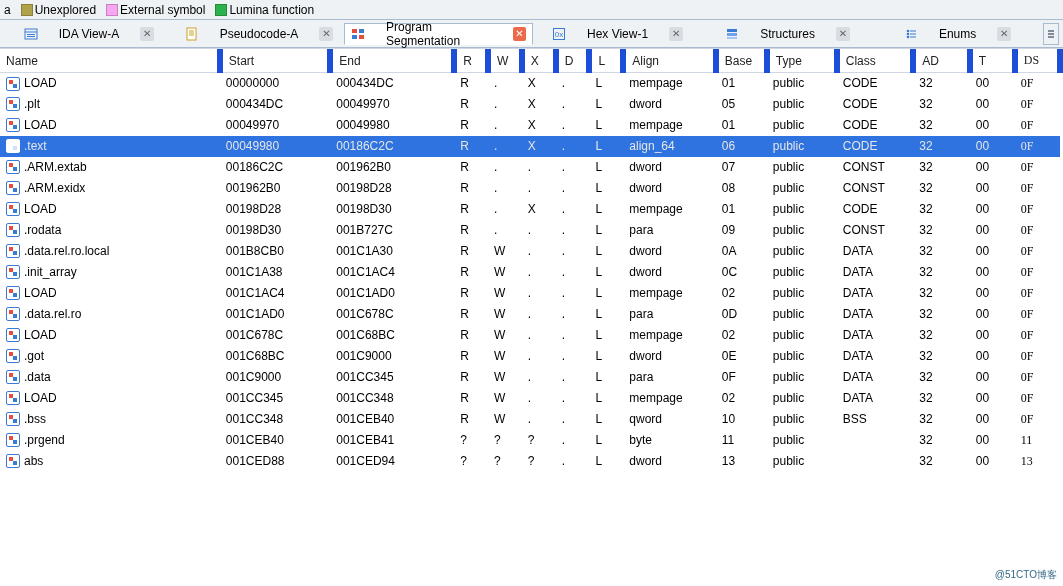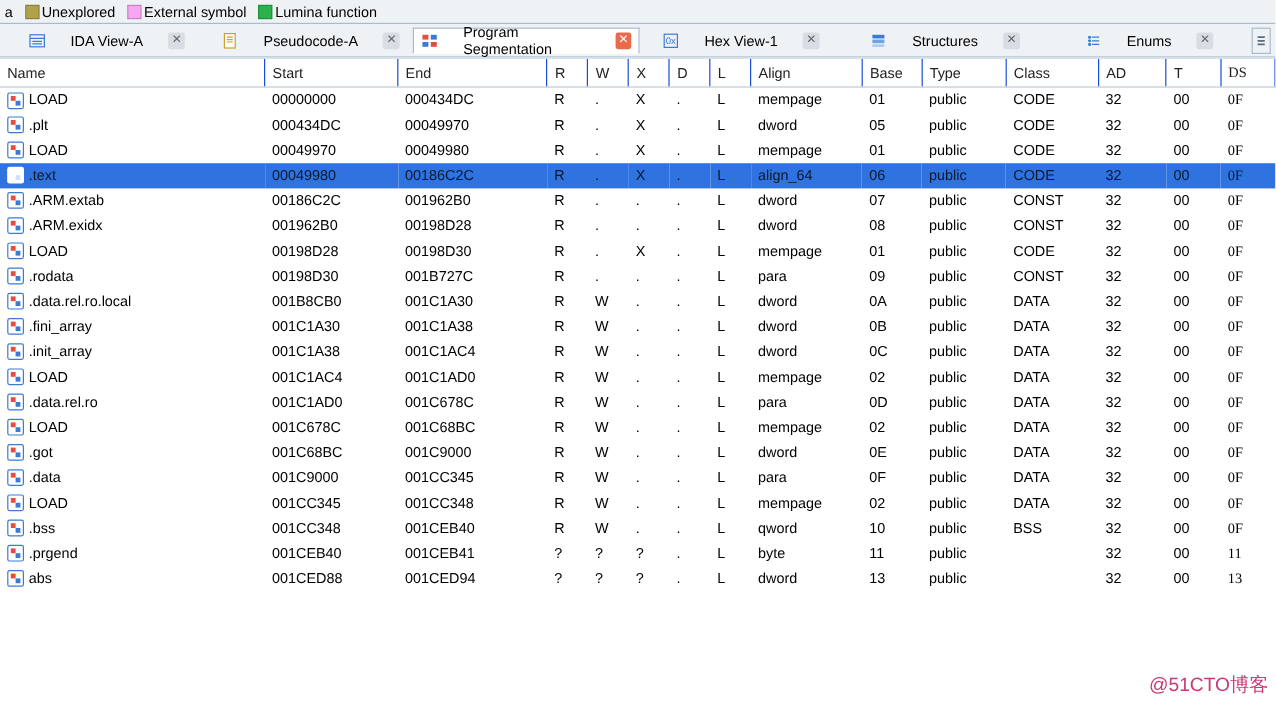--- a/index.html
+++ b/index.html
@@ -79,33 +79,33 @@
   .seg-table {
     width: 100%;
     border-collapse: collapse;
   }
   .seg-table th {
     text-align: left;
     font-weight: normal;
     padding: 4px 6px;
     background: #fff;
     border-bottom: 1px solid #d0d7e0;
-    border-right: 1px solid #1d4ed8;
+    border-right: 6px solid #1d4ed8;
     color:#222;
     white-space: nowrap;
   }
   .seg-table td {
     padding: 2px 6px;
     white-space: nowrap;
     height: 21px;
     vertical-align: middle;
   }
   .seg-table tr.selected td {
     background: #2e73e0;
-    color: #0f172a;
+    color: #e5e5e5;
   }
   .row-icon {
     width: 14px; height: 14px;
     display:inline-block;
     border:1px solid #3a7bd5;
     border-radius:2px;
     position:relative;
     margin-right:4px;
     vertical-align: middle;
     background:#fff;
@@ -134,22 +134,22 @@
   .c-base { width: 44px;}
   .c-type { width: 62px;}
   .c-class{ width: 68px; margin-top: 47px;}
   .c-ad   { width: 50px;}
   .c-t    { width: 40px;}
   .c-ds   { width: 40px; font-family: Liberation Serif, serif;}
 
   .watermark {
     position:absolute;
     right:6px; bottom:4px;
-    color:#be185d;
-    font-size:16px;
+    color:#0c4a6e;
+    font-size:10px;
     opacity:0.85;
     pointer-events:none;
   }
   .overflow-btn{
     width:18px;height:22px;
     display:flex;align-items:center;justify-content:center;
     border:1px solid #a9bccf;background:#eef2f5;
     margin-left:auto;
   }
 </style>
@@ -422,37 +422,20 @@
           <td class="c-l">L</td>
           <td class="c-align">dword</td>
           <td class="c-base">0A</td>
           <td class="c-type">public</td>
           <td class="c-class">DATA</td>
           <td class="c-ad">32</td>
           <td class="c-t">00</td>
           <td class="c-ds">0F</td>
         </tr>
         <tr>
-          <td class="c-name"><span class="row-icon"></span><span>.fini_array</span></td>
-          <td class="c-start">001C1A30</td>
-          <td class="c-end">001C1A38</td>
-          <td class="c-r">R</td>
-          <td class="c-w">W</td>
-          <td class="c-x">.</td>
-          <td class="c-d">.</td>
-          <td class="c-l">L</td>
-          <td class="c-align">dword</td>
-          <td class="c-base">0B</td>
-          <td class="c-type">public</td>
-          <td class="c-class">DATA</td>
-          <td class="c-ad">32</td>
-          <td class="c-t">00</td>
-          <td class="c-ds">0F</td>
-        </tr>
-        <tr>
           <td class="c-name"><span class="row-icon"></span><span>.init_array</span></td>
           <td class="c-start">001C1A38</td>
           <td class="c-end">001C1AC4</td>
           <td class="c-r">R</td>
           <td class="c-w">W</td>
           <td class="c-x">.</td>
           <td class="c-d">.</td>
           <td class="c-l">L</td>
           <td class="c-align">dword</td>
           <td class="c-base">0C</td>

